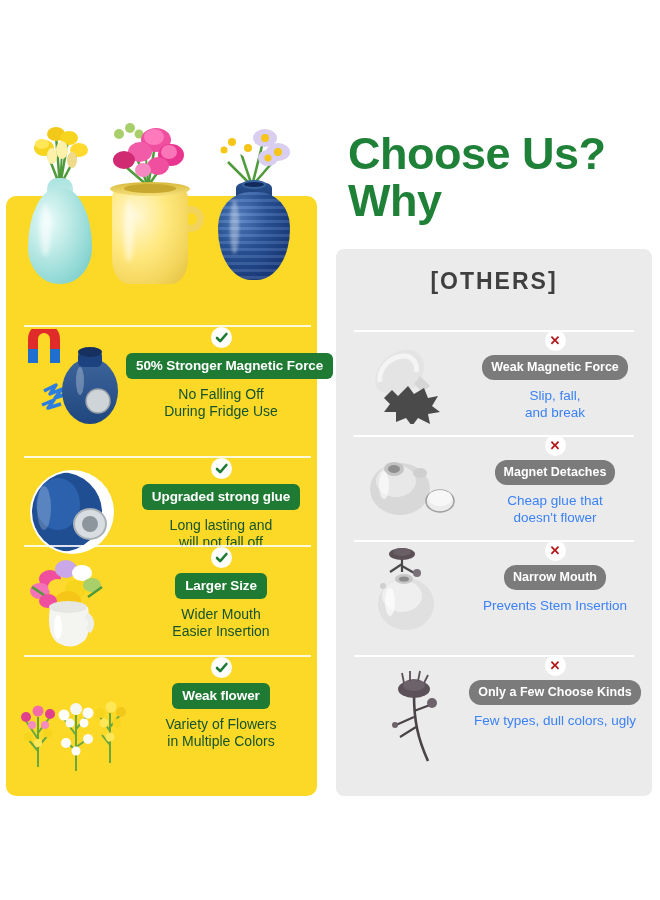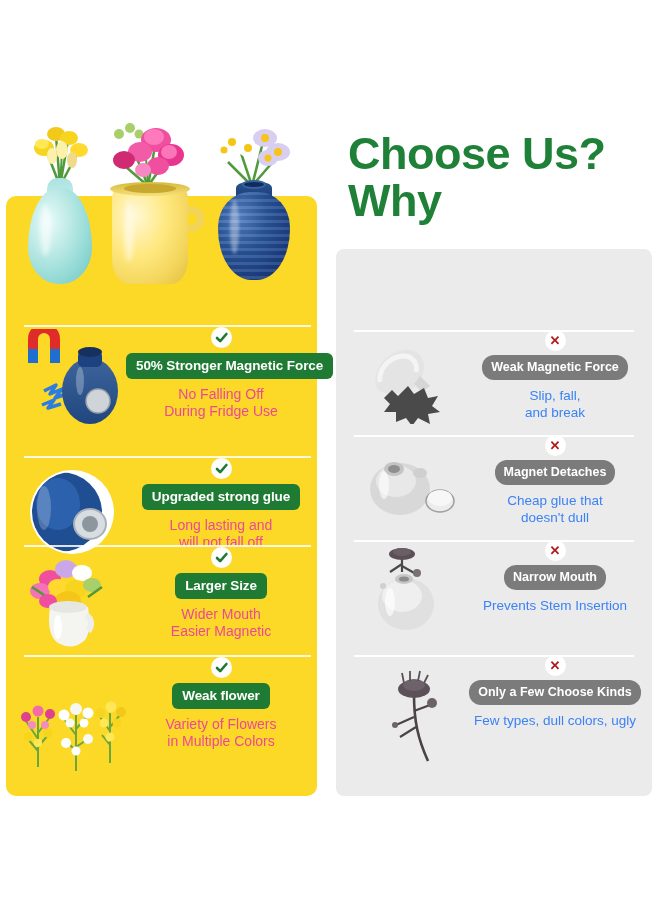--- a/index.html
+++ b/index.html
@@ -145,21 +145,21 @@
     color: #ffffff;
     font-size: 13.5px;
     font-weight: 700;
     padding: 5px 10px 6px 10px;
     border-radius: 6px;
     white-space: nowrap;
     letter-spacing: -0.1px;
   }
   .feat-sub {
     margin-top: 7px;
-    color: #ec4899;
+    color: #14532d;
     font-size: 14px;
     line-height: 17px;
     font-weight: 400;
   }
 
   
   .why-title {
     position: absolute;
     left: 348px; top: 130px;
     width: 300px;
@@ -411,21 +411,21 @@
     </div>
     <div class="feat-text">
       <div class="check-circle">
         <svg width="15" height="15" viewBox="0 0 15 15">
             <path d="M3 8 l3.2 3.2 L12.4 4" stroke="#1f7a33" stroke-width="2.6" fill="none" stroke-linecap="round" stroke-linejoin="round"></path>
           </svg>
       </div>
       <span class="pill-green">Larger Size</span>
       <div class="feat-sub">
         <div>Wider Mouth</div>
-        <div>Easier Magnetic</div>
+        <div>Easier Insertion</div>
       </div>
     </div>
   </div>
 
   <div class="feat-row" style="top:655px;height:130px;">
     <div class="feat-divider" style="top:0;"></div>
     <div class="feat-thumb" style="height:120px;">
       <svg width="112" height="120" viewBox="0 0 112 120">
 
         <g>
@@ -476,20 +476,21 @@
       </div>
     </div>
   </div>
 
   <div class="why-title">
     <div>Choose Us?</div>
     <div>Why</div>
   </div>
 
   <div class="others-panel"></div>
+  <div class="others-title">[OTHERS]</div>
 
   <div class="other-row" style="top:330px;">
     <div class="other-divider" style="top:0;"></div>
     <div class="other-thumb">
       <svg width="96" height="88" viewBox="0 0 96 88">
         <path d="M10 50 C6 32 22 16 38 14 C54 12 62 26 56 40 C52 52 40 58 28 58 C18 58 12 56 10 50 Z" fill="#e4e4e4"></path>
         <path d="M14 46 C12 34 22 22 36 20 C46 19 52 27 50 36" stroke="#f7f7f7" stroke-width="5" fill="none" opacity=".8"></path>
         <path d="M54 40 l10 10 l-8 6 l-8 -8 z" fill="#d6d6d6"></path>
         <path d="M18 62 l8 -8 l6 6 l10 -10 l6 8 l10 -6 l4 10 l10 -2 l-6 10 l8 6 l-12 2 l2 10 l-12 -6 l-6 8 l-6 -8 l-10 4 l0 -10 l-12 0 l6 -8 z" fill="#4a4a4a"></path>
       </svg>
@@ -516,21 +517,21 @@
         <ellipse cx="18" cy="44" rx="5" ry="14" fill="rgba(255,255,255,.6)"></ellipse>
         <ellipse cx="74" cy="60" rx="14" ry="11" fill="#ececec" stroke="#9e9e9e" stroke-width="1.5"></ellipse>
         <ellipse cx="74" cy="57" rx="12" ry="8" fill="#f7f7f7"></ellipse>
       </svg>
     </div>
     <div class="other-text">
       <div class="x-circle">✕</div>
       <span class="pill-gray">Magnet Detaches</span>
       <div class="other-sub">
         <div>Cheap glue that</div>
-        <div>doesn't dull</div>
+        <div>doesn't flower</div>
       </div>
     </div>
   </div>
 
   <div class="other-row" style="top:540px;">
     <div class="other-divider" style="top:0;"></div>
     <div class="other-thumb">
       <svg width="96" height="88" viewBox="0 0 96 88">
         <path d="M36 26 L36 10 M36 18 L24 26 M36 20 L50 28" stroke="#4a4a4a" stroke-width="2.2" fill="none"></path>
         <ellipse cx="36" cy="8" rx="13" ry="6" fill="#5a5056"></ellipse>

